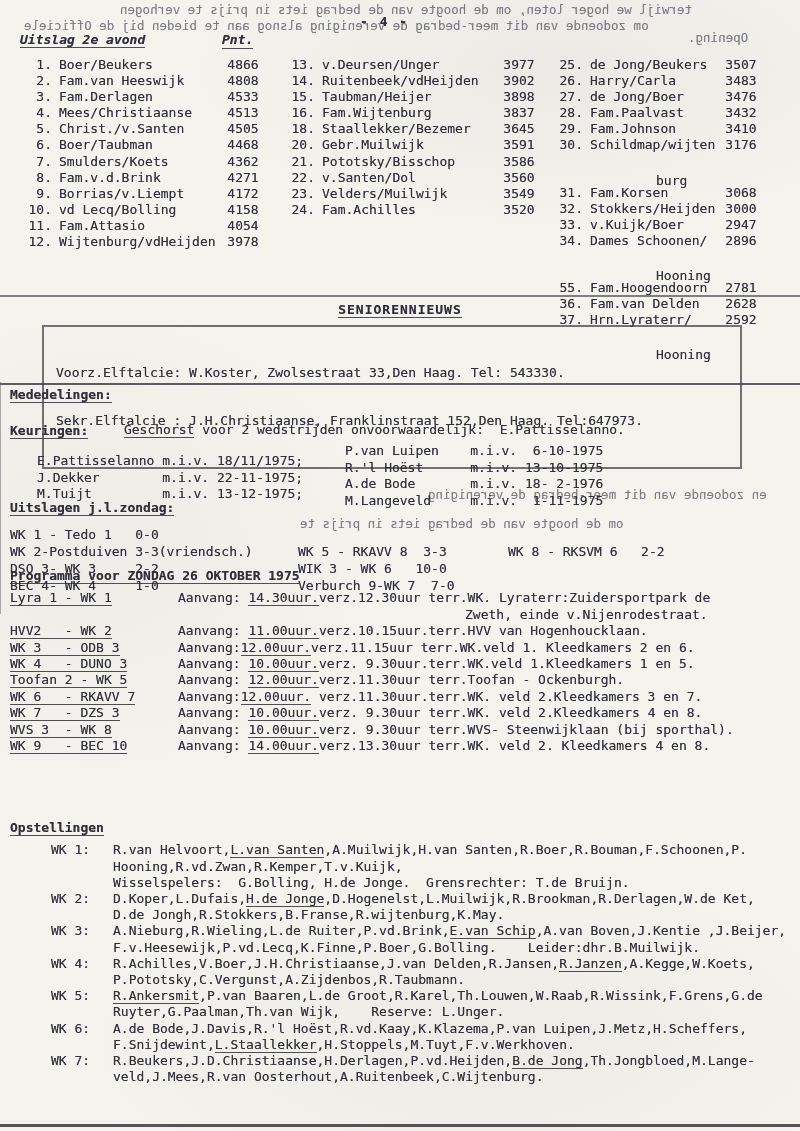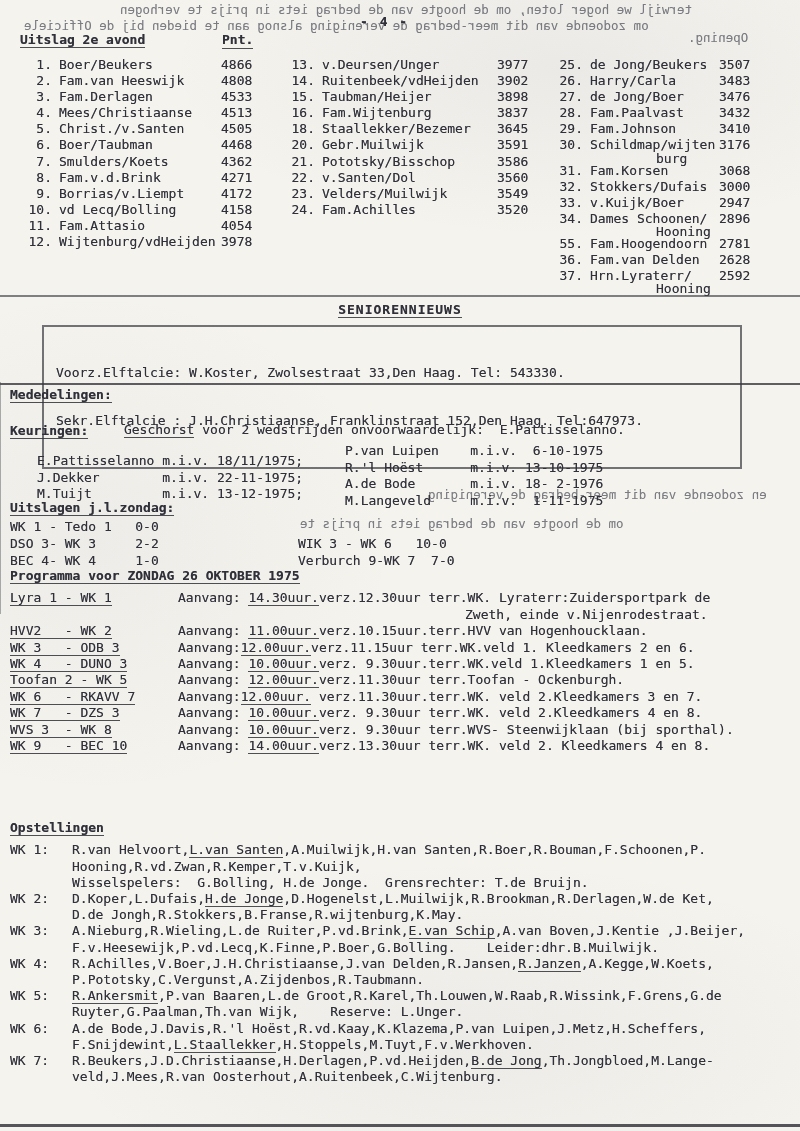--- a/index.html
+++ b/index.html
@@ -25,63 +25,63 @@
   .bleed{position:absolute;transform:scaleX(-1);color:rgba(100,105,115,.38);
          filter:blur(.7px);white-space:pre;font-size:12.5px;}
   .bl1{top:2px;left:120px;}
   .bl2{top:18px;left:24px;}
   .blo{top:30px;left:688px;}
   .blf1{top:487px;left:428px;}
   .blf2{top:516px;left:300px;}
   .pagenum{position:absolute;top:14px;left:360px;font-weight:700;letter-spacing:2px;}
   
   .s-results{position:absolute;left:20px;top:32px;width:748px;}
-  .rhead{position:relative;height:25px;}
+  .rhead{position:relative;height:25px;font-style:italic;}
   .rhead .pnt{position:absolute;left:202px;}
   .rcols{display:flex;}
   .rcol{width:245px;}
   .rcol.c1{width:258px;margin-left:18px;}
   .rcol.c2{width:212px;margin-left:10px;}
   .rrow{display:flex;line-height:16.1px;}
   .rnum{width:32px;text-align:right;white-space:pre;}
   .rname{flex:1;padding-left:7px;white-space:pre;}
-  .rpts{width:44px;text-align:left;white-space:pre;}
-  .rwrap{line-height:9px;height:9px;padding-left:105px;white-space:pre;}
+  .rpts{width:44px;text-align:center;white-space:pre;}
+  .rwrap{line-height:9px;height:9px;padding-left:105px;white-space:pre;margin-top:22px;}
   
   .sen-wrap{position:absolute;top:302px;left:0;width:800px;text-align:center;}
   .sen-wrap span{letter-spacing:1px;}
   .infobox{position:absolute;left:42px;top:325px;width:672px;
            border:2px solid rgba(58,58,66,.7);padding:5px 12px;white-space:pre;}
   
   .s-meded{position:absolute;left:10px;top:387px;width:780px;}
   .geschorst{margin-left:67px;margin-top:2px;white-space:pre;}
   
   .s-keur{position:absolute;left:10px;top:423px;width:780px;}
   .kleft{margin-left:27px;margin-top:14px;}
   .kright{position:absolute;left:335px;top:20px;}
   .kline{white-space:pre;line-height:16.6px;}
   
   .s-uitslag{position:absolute;left:10px;top:500px;width:785px;}
-  .s-uitslag [data-name="uitslagen-rows"]{margin-top:2px;}
+  .s-uitslag [data-name="uitslagen-rows"]{margin-top:10px;}
   .urow{display:flex;line-height:17px;}
   .ucell{white-space:pre;}
   .ucell.u0{width:288px;}
   .ucell.u1{width:210px;}
   .ucell.u2{flex:1;}
   
   .s-prog{position:absolute;left:10px;top:568px;width:788px;}
   .s-prog [data-name="programma-rows"]{margin-top:6px;}
   .prow{display:flex;line-height:16.4px;}
   .pmatch{display:inline-block;width:168px;white-space:pre;}
   .ptext{flex:1;white-space:pre;}
   .pcont{padding-left:455px;white-space:pre;line-height:16.4px;}
   
   .s-opst{position:absolute;left:10px;top:820px;width:788px;}
   .s-opst [data-name="opstellingen-teams"]{margin-top:6px;}
-  .team{display:flex;line-height:16.2px;}
+  .team{display:flex;line-height:16.2px;margin-left:41px;}
   .tlabel{width:62px;white-space:pre;}
   .tbody{flex:1;}
   .tline{white-space:pre;}
 </style>
 </head>
 <body>
 
 <div class="page" data-name="scanned-newsletter-page">
 
   <div class="bleed bl1" data-name="bleedthrough-text">terwijl we hoger loten, om de hoogte van de bedrag iets in prijs te verhogen</div>
@@ -243,21 +243,21 @@
             <span class="rpts" data-name="result-points">3176</span>
           </div>
           <div class="rwrap" data-name="result-name-wrap">burg</div>
           <div class="rrow" data-name="result-row">
             <span class="rnum" data-name="result-rank">31.</span>
             <span class="rname" data-name="result-name">Fam.Korsen</span>
             <span class="rpts" data-name="result-points">3068</span>
           </div>
           <div class="rrow" data-name="result-row">
             <span class="rnum" data-name="result-rank">32.</span>
-            <span class="rname" data-name="result-name">Stokkers/Dufais</span>
+            <span class="rname" data-name="result-name">Stokkers/Heijden</span>
             <span class="rpts" data-name="result-points">3000</span>
           </div>
           <div class="rrow" data-name="result-row">
             <span class="rnum" data-name="result-rank">33.</span>
             <span class="rname" data-name="result-name">v.Kuijk/Boer</span>
             <span class="rpts" data-name="result-points">2947</span>
           </div>
           <div class="rrow" data-name="result-row">
             <span class="rnum" data-name="result-rank">34.</span>
             <span class="rname" data-name="result-name">Dames Schoonen/</span>
@@ -321,20 +321,25 @@
 
   <section class="s-uitslag" data-name="uitslagen-section">
     <div><span class="hd u" data-name="uitslagen-title">Uitslagen j.l.zondag:</span></div>
     <div data-name="uitslagen-rows">
         <div class="urow" data-name="uitslag-row">
           <span class="ucell u0" data-name="uitslag-result">WK 1 - Tedo 1   0-0</span>
           <span class="ucell u1" data-name="uitslag-result"></span>
           <span class="ucell u2" data-name="uitslag-result"></span>
         </div>
         <div class="urow" data-name="uitslag-row">
+          <span class="ucell u0" data-name="uitslag-result">WK 2-Postduiven 3-3(vriendsch.)</span>
+          <span class="ucell u1" data-name="uitslag-result">WK 5 - RKAVV 8  3-3</span>
+          <span class="ucell u2" data-name="uitslag-result">WK 8 - RKSVM 6   2-2</span>
+        </div>
+        <div class="urow" data-name="uitslag-row">
           <span class="ucell u0" data-name="uitslag-result">DSO 3- WK 3     2-2</span>
           <span class="ucell u1" data-name="uitslag-result">WIK 3 - WK 6   10-0</span>
           <span class="ucell u2" data-name="uitslag-result"></span>
         </div>
         <div class="urow" data-name="uitslag-row">
           <span class="ucell u0" data-name="uitslag-result">BEC 4- WK 4     1-0</span>
           <span class="ucell u1" data-name="uitslag-result">Verburch 9-WK 7  7-0</span>
           <span class="ucell u2" data-name="uitslag-result"></span>
         </div>
       </div>

